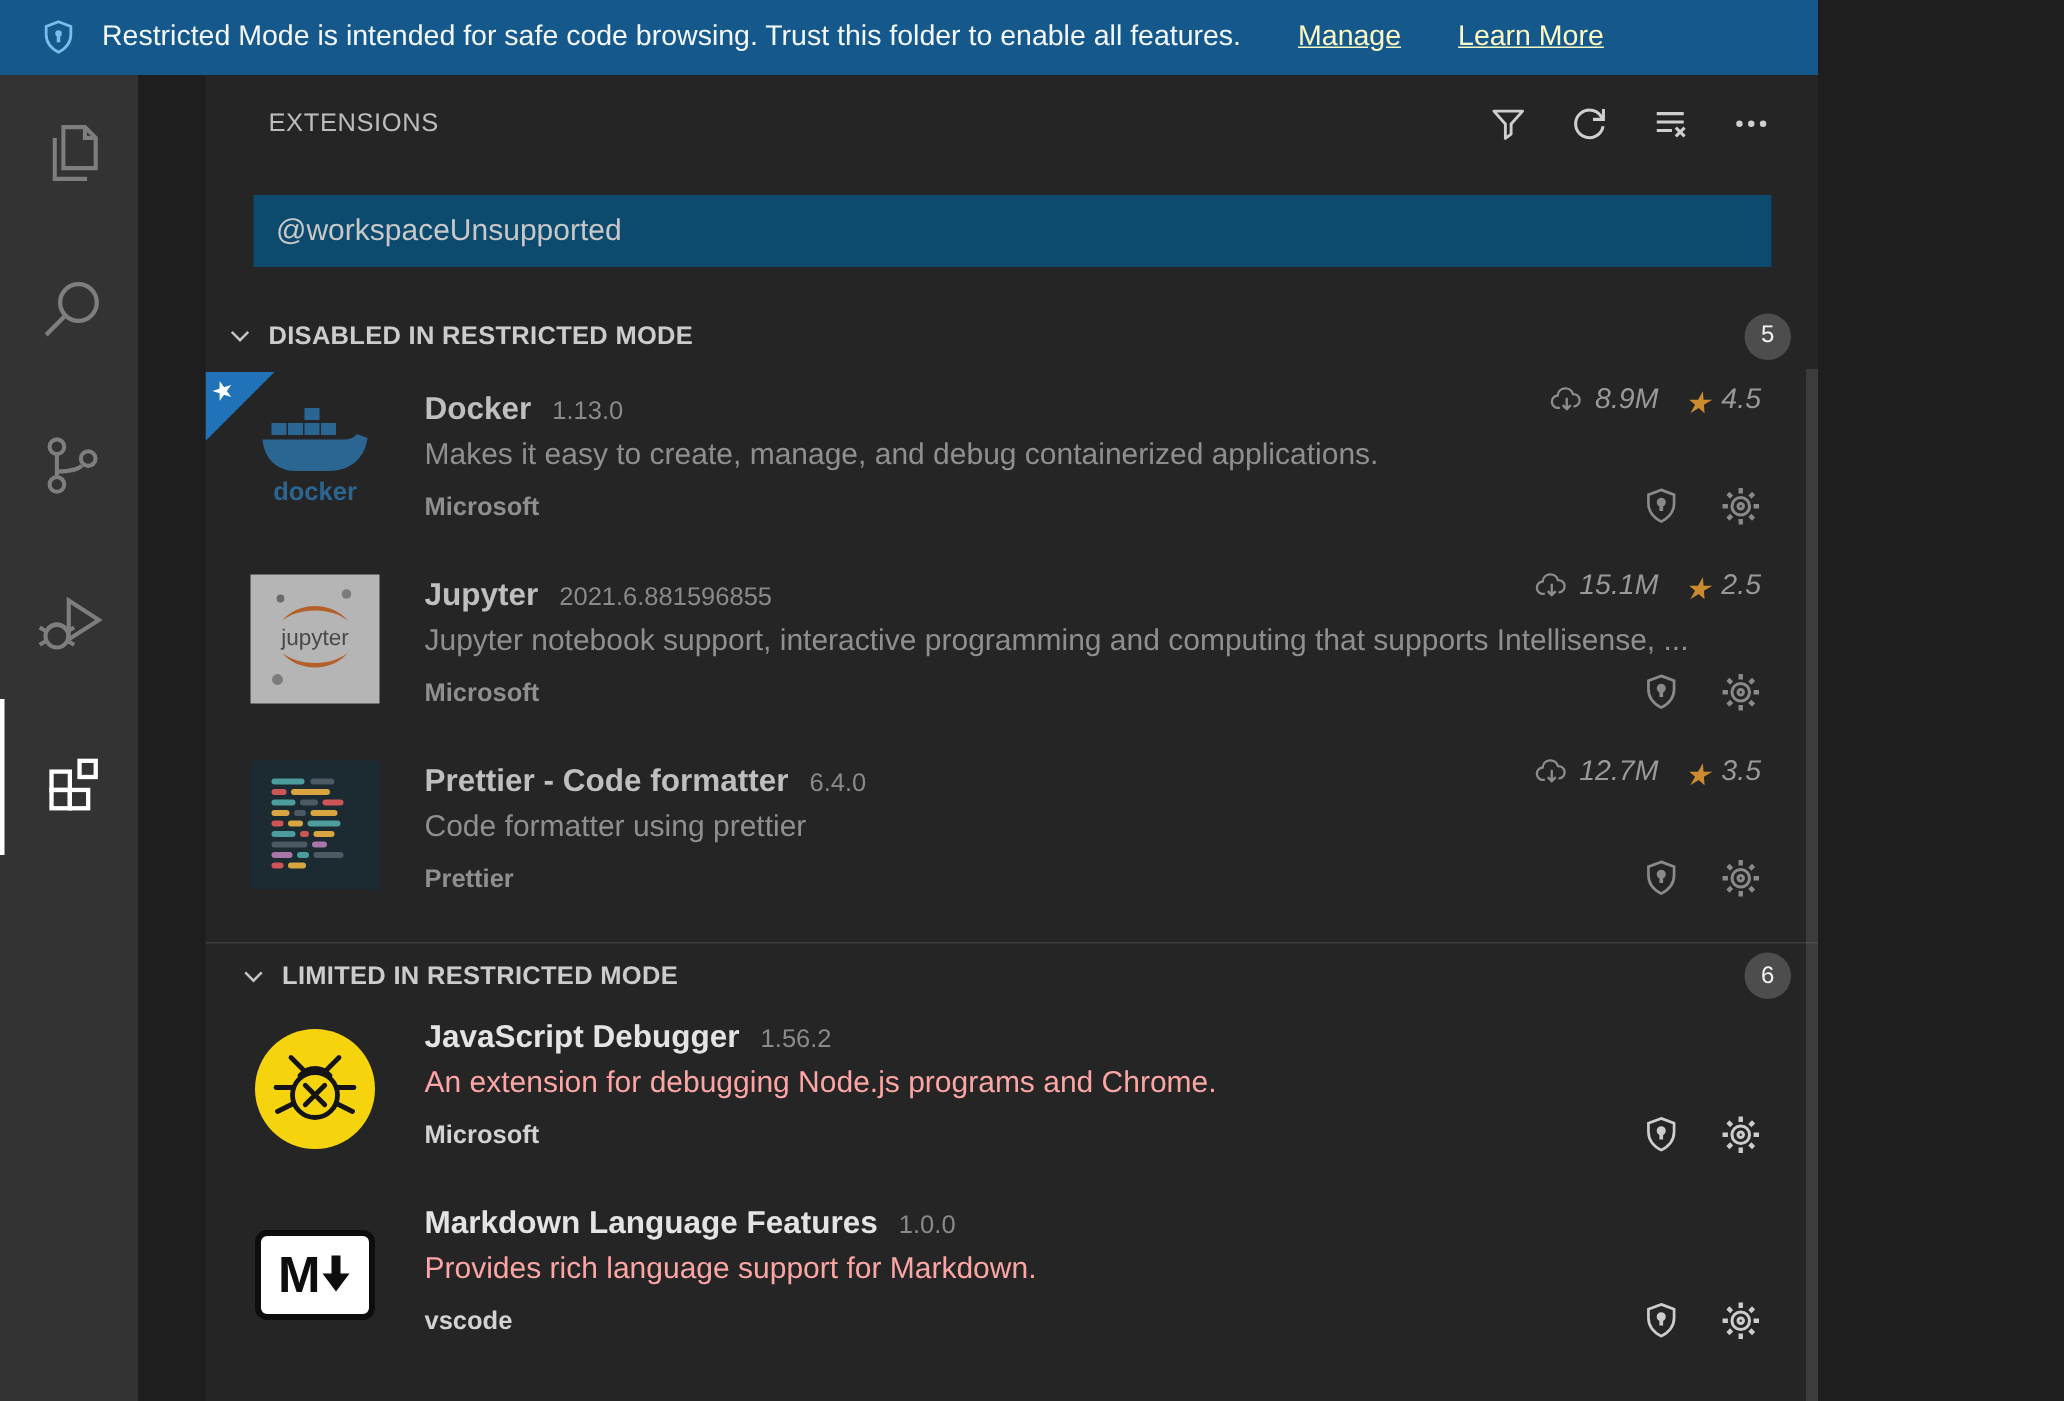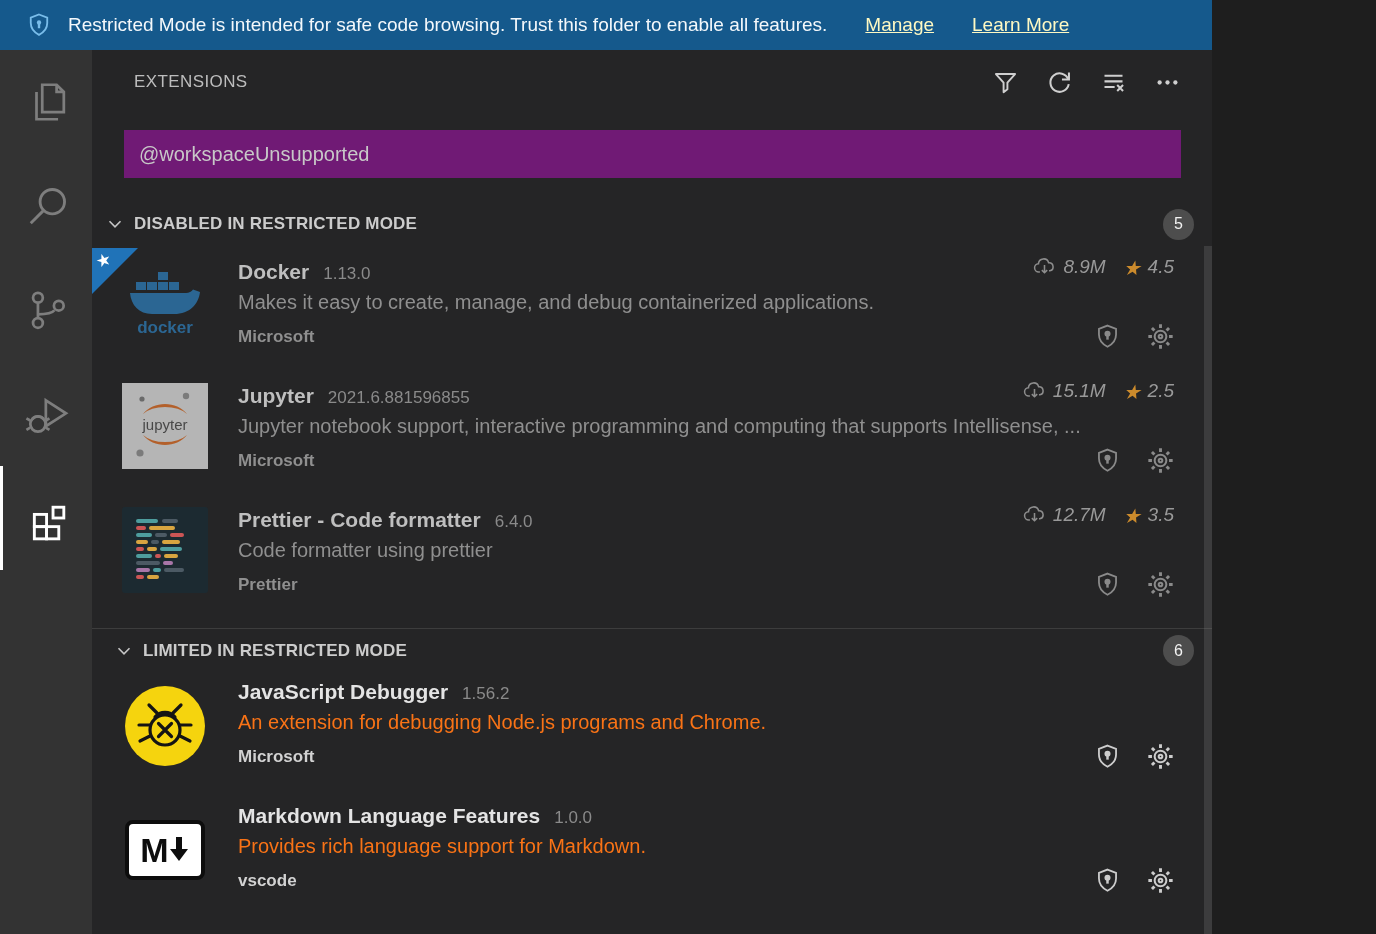--- a/index.html
+++ b/index.html
@@ -7,39 +7,39 @@
     font-family:"Liberation Sans", sans-serif; }
   .app { width:1212px; height:934px; display:flex; flex-direction:column; }
 
   
   .banner { height:50px; background:#15598C; display:flex; align-items:center;
     color:#f4f8fb; font-size:19px; flex:0 0 auto; }
   .banner-shield { width:26px; height:26px; margin:0 16px 0 26px; color:#79bdea; flex:0 0 auto; }
   .banner-text { white-space:nowrap; }
   .banner-link { color:#fef9c3; text-decoration:underline; margin-left:38px; cursor:pointer; white-space:nowrap; }
 
-  .body { flex:1; display:flex; min-height:0; }
+  .body { flex:1; display:flex; min-height:0;gap:45px; }
 
   
   .activitybar { width:92px; background:#333333; flex:0 0 auto; display:flex; flex-direction:column; }
   .ab-item { height:104px; display:flex; align-items:center; justify-content:center;
     color:#7e7e7e; border-left:3px solid transparent; cursor:pointer; }
   .ab-item.active { color:#ffffff; border-left-color:#ffffff; }
   .ab-item svg { width:46px; height:46px; }
 
   
   .sidebar { flex:1; background:#252526; position:relative; color:#cccccc; overflow:hidden; }
   .sb-header { height:64px; display:flex; align-items:center; padding:0 30px 0 42px; }
   .sb-title { font-size:17px; color:#bdbdbd; letter-spacing:.4px; }
   .sb-toolbar { margin-left:auto; display:flex; align-items:center; gap:24px; }
   .tb-btn { width:30px; height:30px; color:#cfcfcf; cursor:pointer; display:flex; align-items:center; justify-content:center; }
   .tb-btn svg { width:27px; height:27px; }
 
   .searchbox { margin:16px 31px 0 32px; height:48px; }
-  .searchbox input { width:100%; height:100%; background:#701a75; border:none; outline:none;
+  .searchbox input { width:100%; height:100%; background:#0c4a6e; border:none; outline:none;
     color:#c8c8c8; font-size:20px; padding:0 15px; font-family:"Liberation Sans", sans-serif; }
 
   .section-header { height:48px; display:flex; align-items:center; padding:0 18px 0 12px; margin-top:22px; }
   .section-header.with-divider { margin-top:0; border-top:1px solid #3d3d3d; height:44px;padding-left:21px; }
   .chev { width:22px; height:22px; color:#c5c5c5; flex:0 0 auto; cursor:pointer; }
   .section-label { font-weight:bold; font-size:17px; color:#cccccc; margin-left:8px; letter-spacing:.2px; }
   .count-badge { margin-left:auto; min-width:31px; height:31px; border-radius:16px; background:#4d4d4d;
     color:#f2f2f2; font-size:16px; display:flex; align-items:center; justify-content:center; padding:0 6px; }
 
   
@@ -48,21 +48,21 @@
   .logo-box { width:86px; height:86px; margin-top:11px; flex:0 0 auto; }
   .dim .logo-box { opacity:.85; }
   .info-col { flex:1; min-width:0; padding:8px 38px 0 0; display:flex; flex-direction:column; }
   .line1 { display:flex; align-items:baseline; }
   .ext-name { font-weight:bold; font-size:21px; color:#e4e4e4; white-space:nowrap; }
   .dim .ext-name { color:#bfbfbf; }
   .ext-version { font-size:17px; color:#8a8a8a; margin-left:14px; white-space:nowrap; }
   .stats { margin-left:auto; display:flex; gap:7px; font-size:19px; color:#999999;font-style:italic; }
   .stats .cloud { width:23px; height:23px; color:#8d8d8d; }
   .stats .star { color:#CC8B2C; font-size:20px; margin-left:10px; }
-  .line2 { margin-top:7px; font-size:20px; color:#f97316; white-space:nowrap; overflow:hidden; text-overflow:ellipsis; }
+  .line2 { margin-top:7px; font-size:20px; color:#fca5a5; white-space:nowrap; overflow:hidden; text-overflow:ellipsis; }
   .dim .line2 { color:#8f8f8f; }
   .line3 { margin-top:9px; display:flex; align-items:center; }
   .publisher { font-size:17px; font-weight:bold; color:#d2d2d2; }
   .dim .publisher { color:#8f8f8f; }
   .row-actions { margin-left:auto; display:flex; align-items:center; gap:26px; color:#cdcdcd; }
   .dim .row-actions { color:#8a8a8a; }
   .row-actions svg { width:27px; height:27px; cursor:pointer; }
 
   
   .ribbon { position:absolute; left:0; top:0; width:0; height:0;

